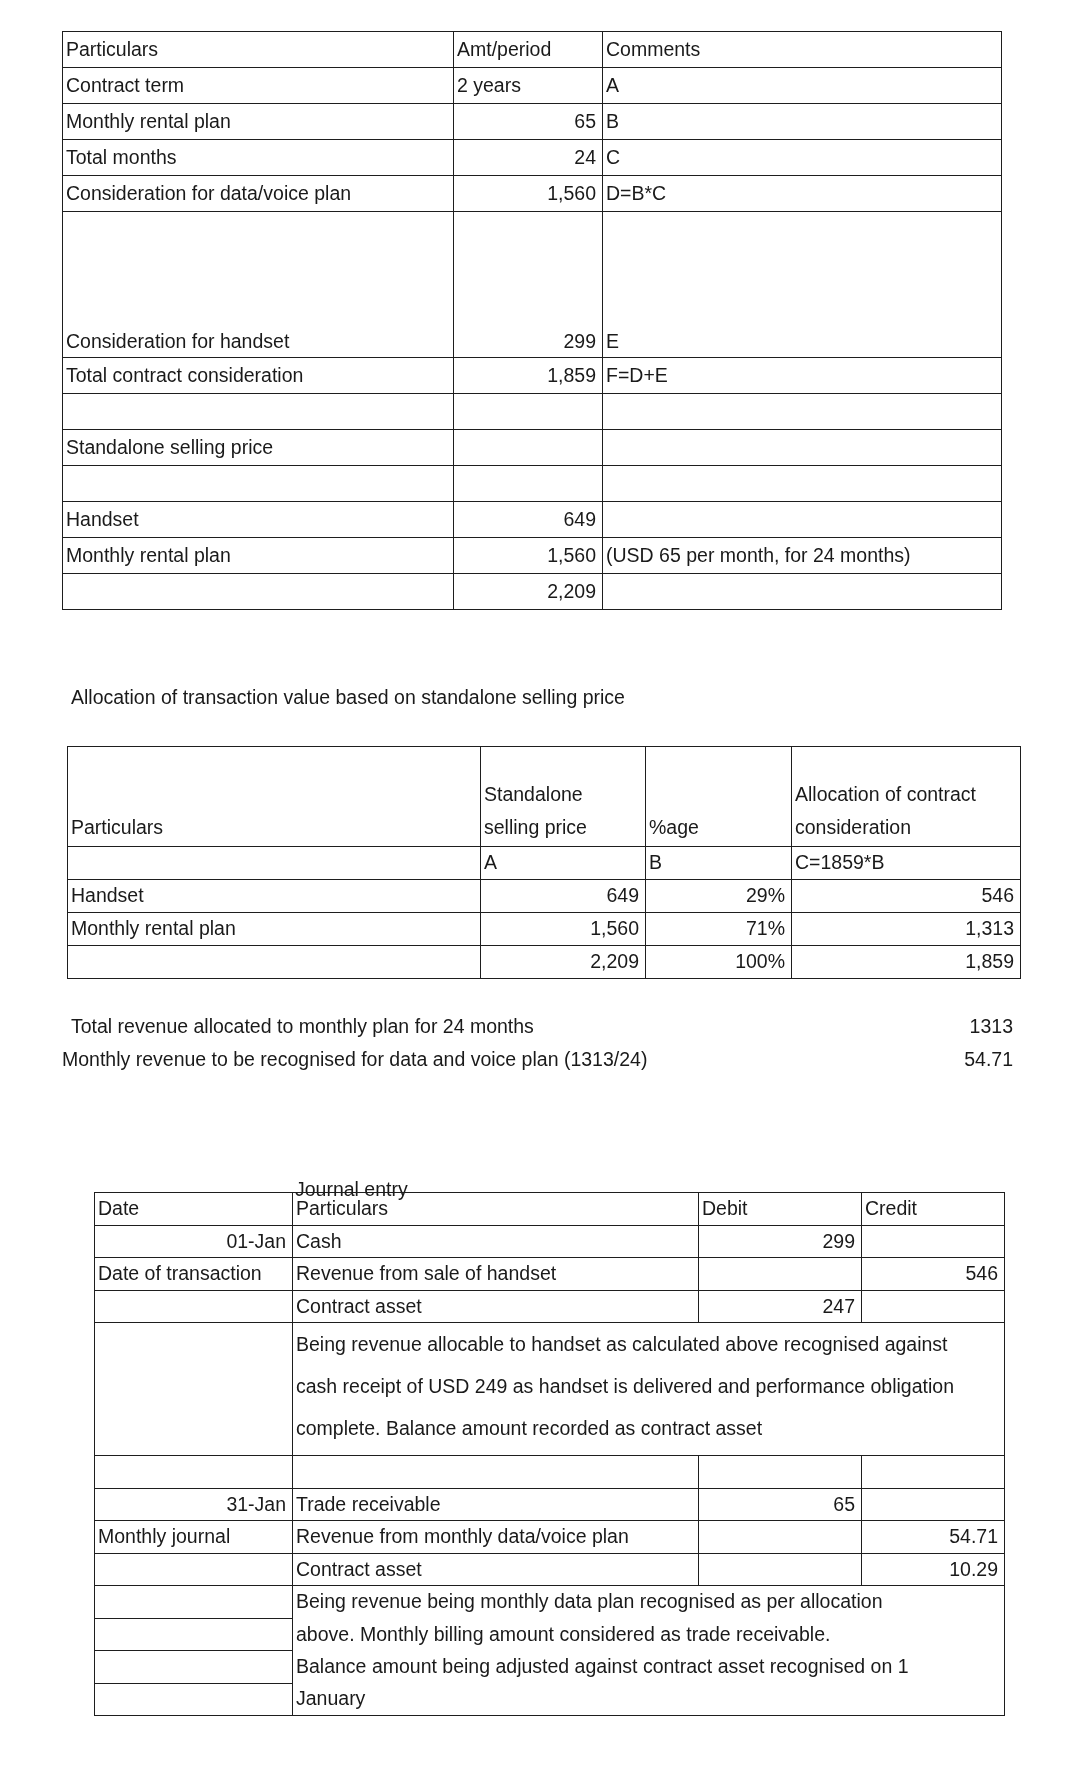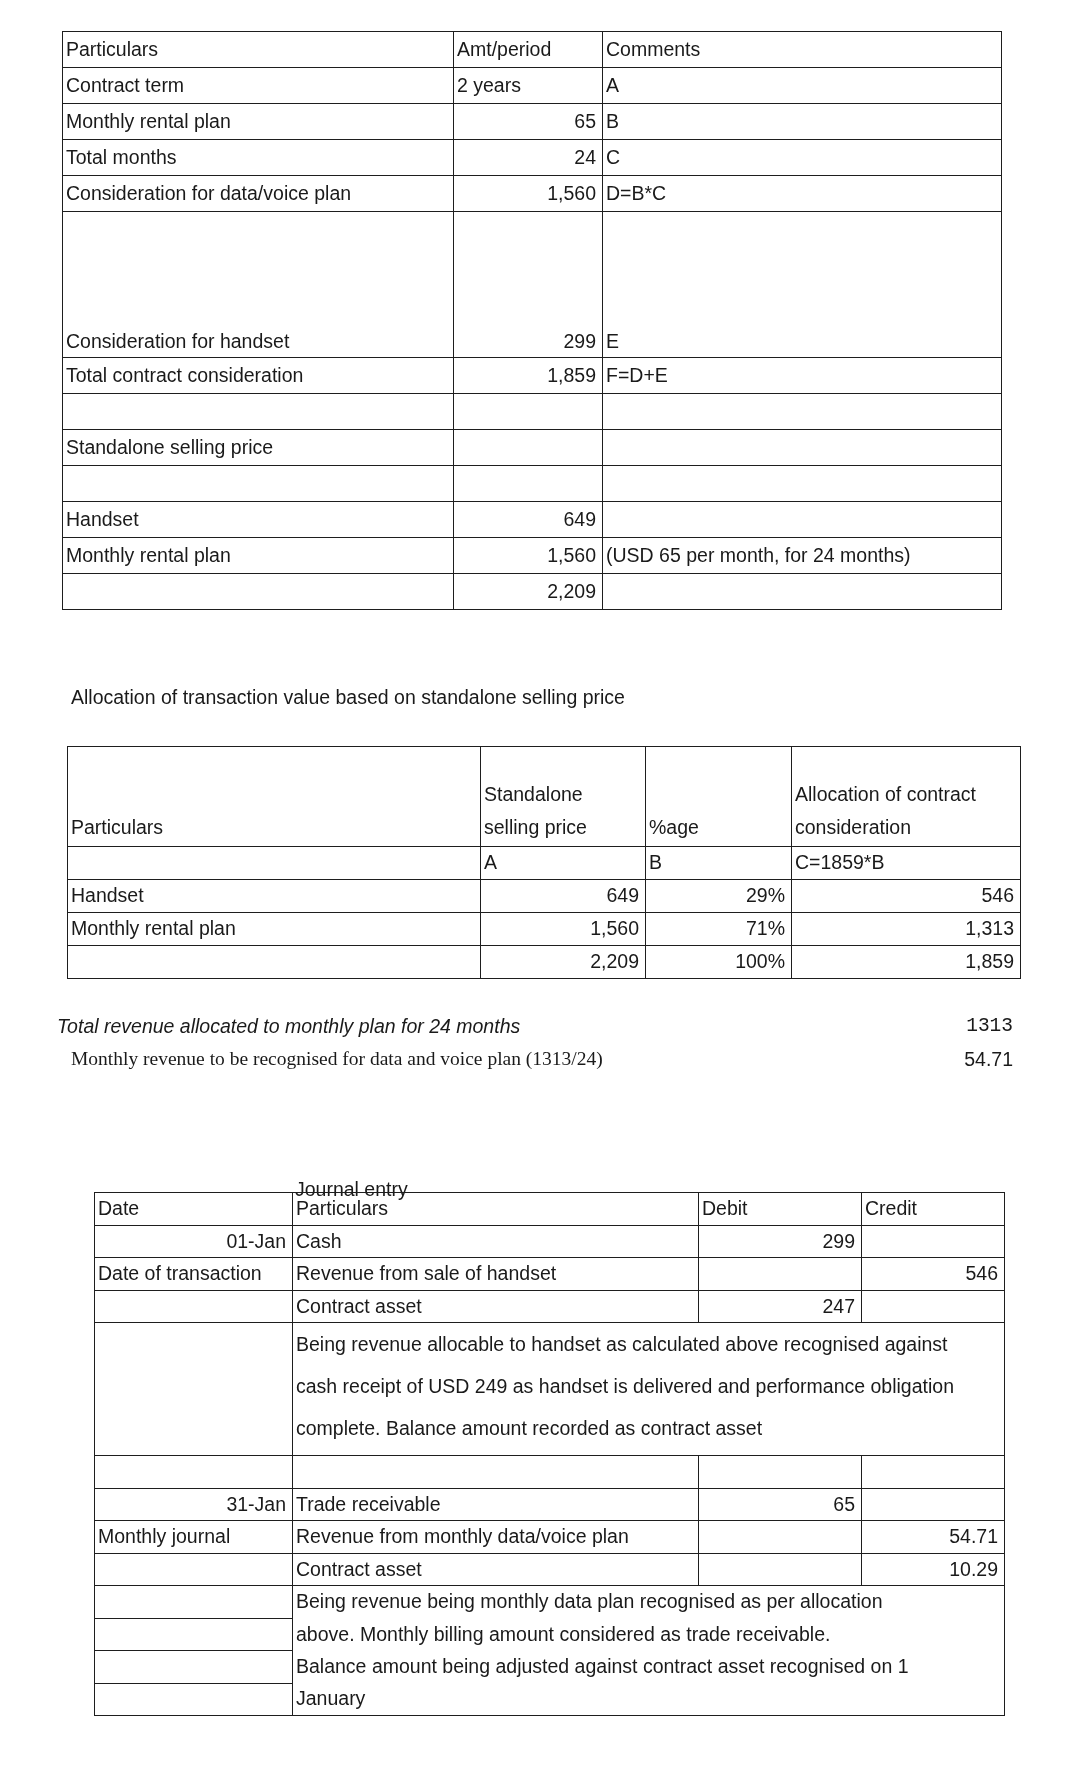--- a/index.html
+++ b/index.html
@@ -148,23 +148,23 @@
   </tr>
   <tr>
     <td></td>
     <td class="r">2,209</td>
     <td class="r">100%</td>
     <td class="r">1,859</td>
   </tr>
 </tbody>
   </table>
 
-<div class="plain" style="left:57px; top:1015px;font-style:italic;">Total revenue allocated to monthly plan for 24 months</div>
-<div class="plain" style="right:67px; top:1015px; text-align:right;font-family:Liberation Mono, monospace;">1313</div>
-<div class="plain" style="left:71px; top:1048px;font-family:Liberation Serif, serif;">Monthly revenue to be recognised for data and voice plan (1313/24)</div>
+<div class="plain" style="left:71px; top:1015px;">Total revenue allocated to monthly plan for 24 months</div>
+<div class="plain" style="right:67px; top:1015px; text-align:right;">1313</div>
+<div class="plain" style="left:62px; top:1048px;">Monthly revenue to be recognised for data and voice plan (1313/24)</div>
 <div class="plain" style="right:67px; top:1048px; text-align:right;">54.71</div>
 
 <div class="plain" style="left:295px; top:1178px;">Journal entry</div>
 
 <table id="t3">
   <colgroup>
       <col class="c1">
       <col class="c2">
       <col class="c3">
       <col class="c4">

